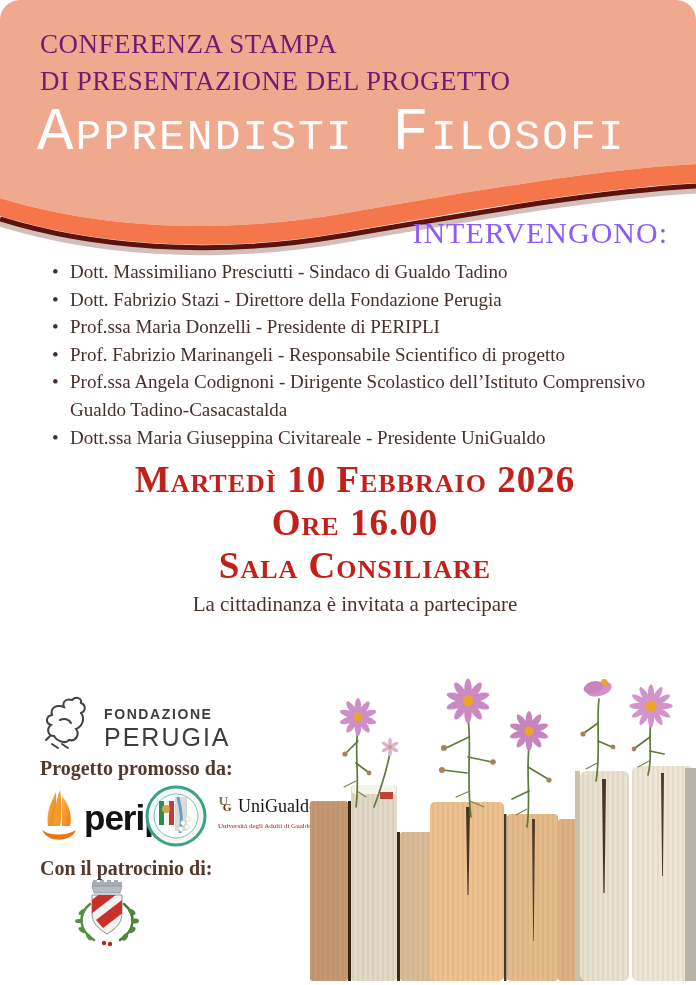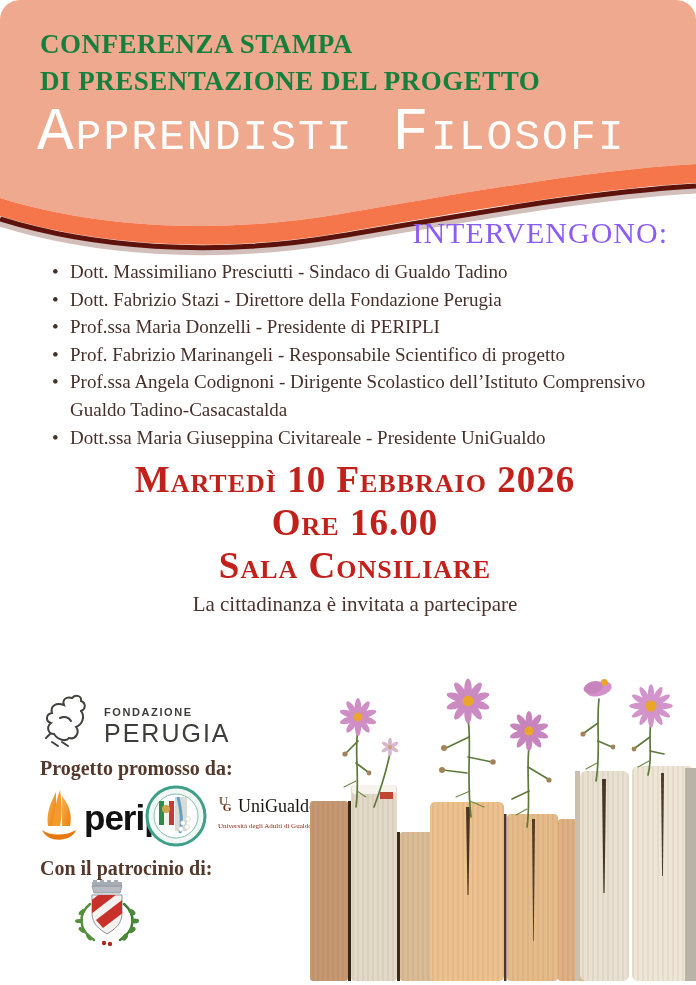--- a/index.html
+++ b/index.html
@@ -4,21 +4,21 @@
 <style>
   html,body{margin:0;padding:0;background:#ffffff;}
   .poster{
     position:relative;width:696px;height:985px;background:#ffffff;
     font-family:"Liberation Serif", serif;overflow:hidden;
   }
   
   .header{position:absolute;top:0;left:0;width:696px;height:262px;
     border-radius:20px 20px 0 0;overflow:hidden;}
   .header svg{display:block;}
-  .kicker{position:absolute;left:40px;top:26px;color:#15803d;font-weight:bold;
+  .kicker{position:absolute;left:40px;top:26px;color:#701a75;font-weight:normal;
     font-size:27px;line-height:37px;letter-spacing:.5px;}
   .main-title{position:absolute;left:37px;top:98px;color:#ffffff;font-size:61px;
     line-height:70px;font-variant:small-caps;font-weight:500;letter-spacing:2px;font-family:Liberation Mono, monospace;}
   
   .speakers-heading{position:absolute;right:28px;top:216px;font-size:30px;
     color:#8b5cf6;letter-spacing:1px;}
   .speakers-list{position:absolute;left:52px;top:258px;width:600px;margin:0;padding:0;
     list-style:none;color:#47302a;font-size:19px;line-height:27.6px;}
   .speakers-list li{position:relative;padding-left:18px;width:582px;}
   .speakers-list li .bullet{position:absolute;left:0;top:0;}
@@ -29,21 +29,21 @@
   .invitation{position:absolute;left:0;top:592px;width:710px;text-align:center;
     color:#4b332b;font-size:21px;}
   
   .section-label{position:absolute;left:40px;font-weight:bold;color:#54382c;font-size:20px;}
   .label-support{top:660px;}
   .label-promoters{top:757px;text-align:center;}
   .label-patronage{top:857px;}
   .label-comune{top:997px;font-size:16px;font-weight:bold;}
   .fp-logo{position:absolute;left:42px;top:690px;display:flex;align-items:center;}
   .fp-text{margin-left:10px;color:#3d3d3b;font-family:"Liberation Sans",sans-serif;}
-  .fp-line1{font-size:11px;letter-spacing:1.6px;font-weight:bold;margin-top:16px;}
+  .fp-line1{font-size:14px;letter-spacing:1.6px;font-weight:bold;margin-top:16px;}
   .fp-line2{font-size:25px;letter-spacing:2px;margin-top:1px;}
   .peripli{position:absolute;left:36px;top:788px;display:flex;align-items:center;}
   .peripli-text{margin-left:4px;color:#121212;font-family:"Liberation Sans",sans-serif;
     font-weight:bold;font-size:35px;letter-spacing:-1px;}
   .school-badge{position:absolute;left:145px;top:785px;}
   .ug-block{position:absolute;left:218px;top:786px;width:100px;}
   .ug-row{display:flex;align-items:flex-end;}
   .ug-name{margin-left:6px;color:#161310;font-size:18px;padding-bottom:2px;}
   .ug-sub{margin-top:3px;color:#8c2a1a;font-size:7px;white-space:nowrap;}
   .crest{position:absolute;left:70px;top:880px;}

